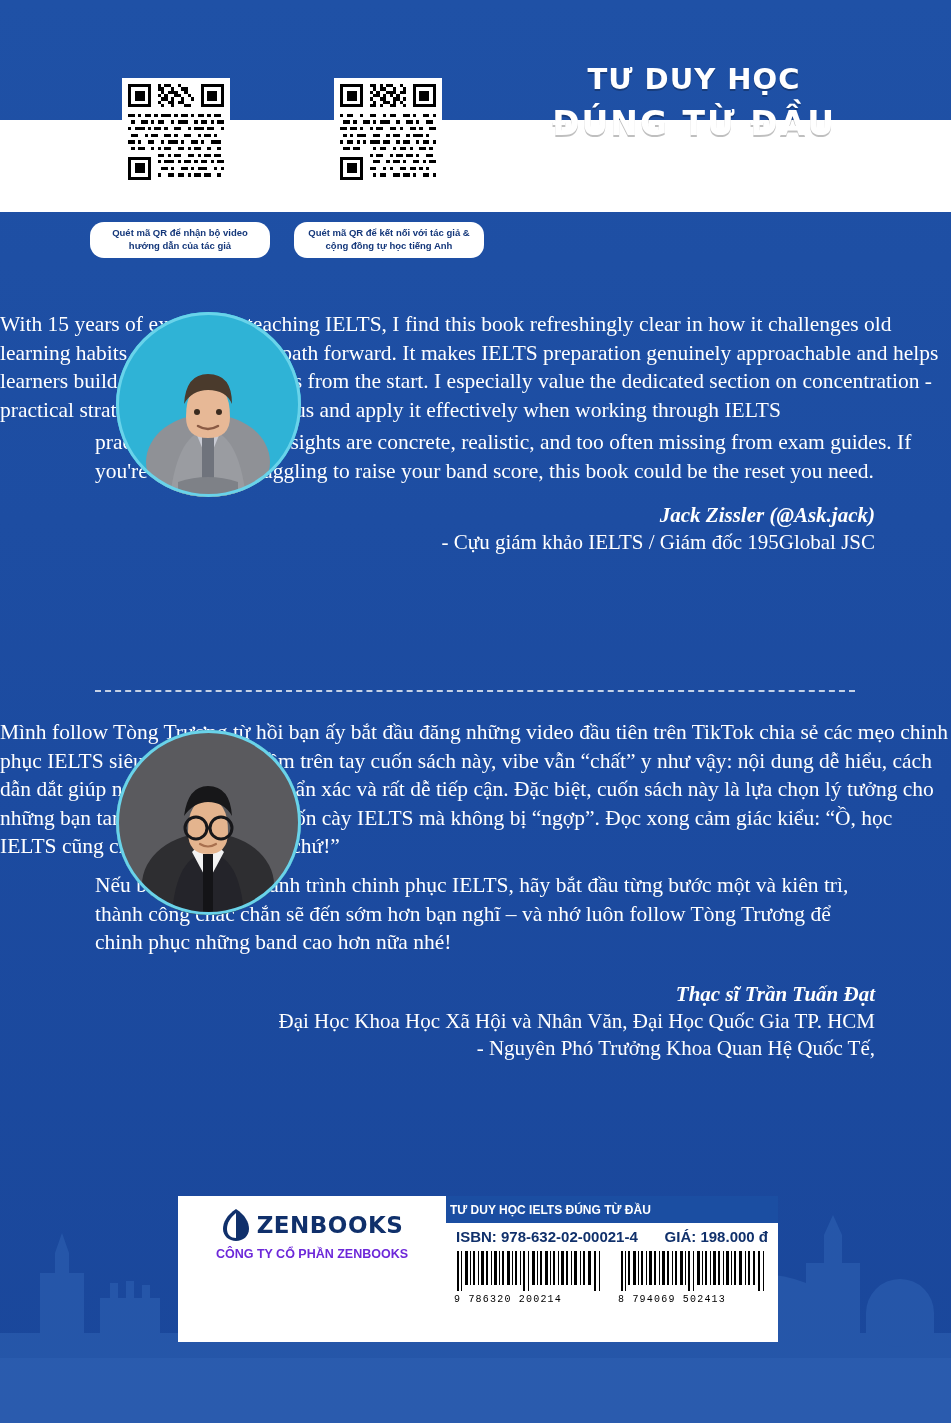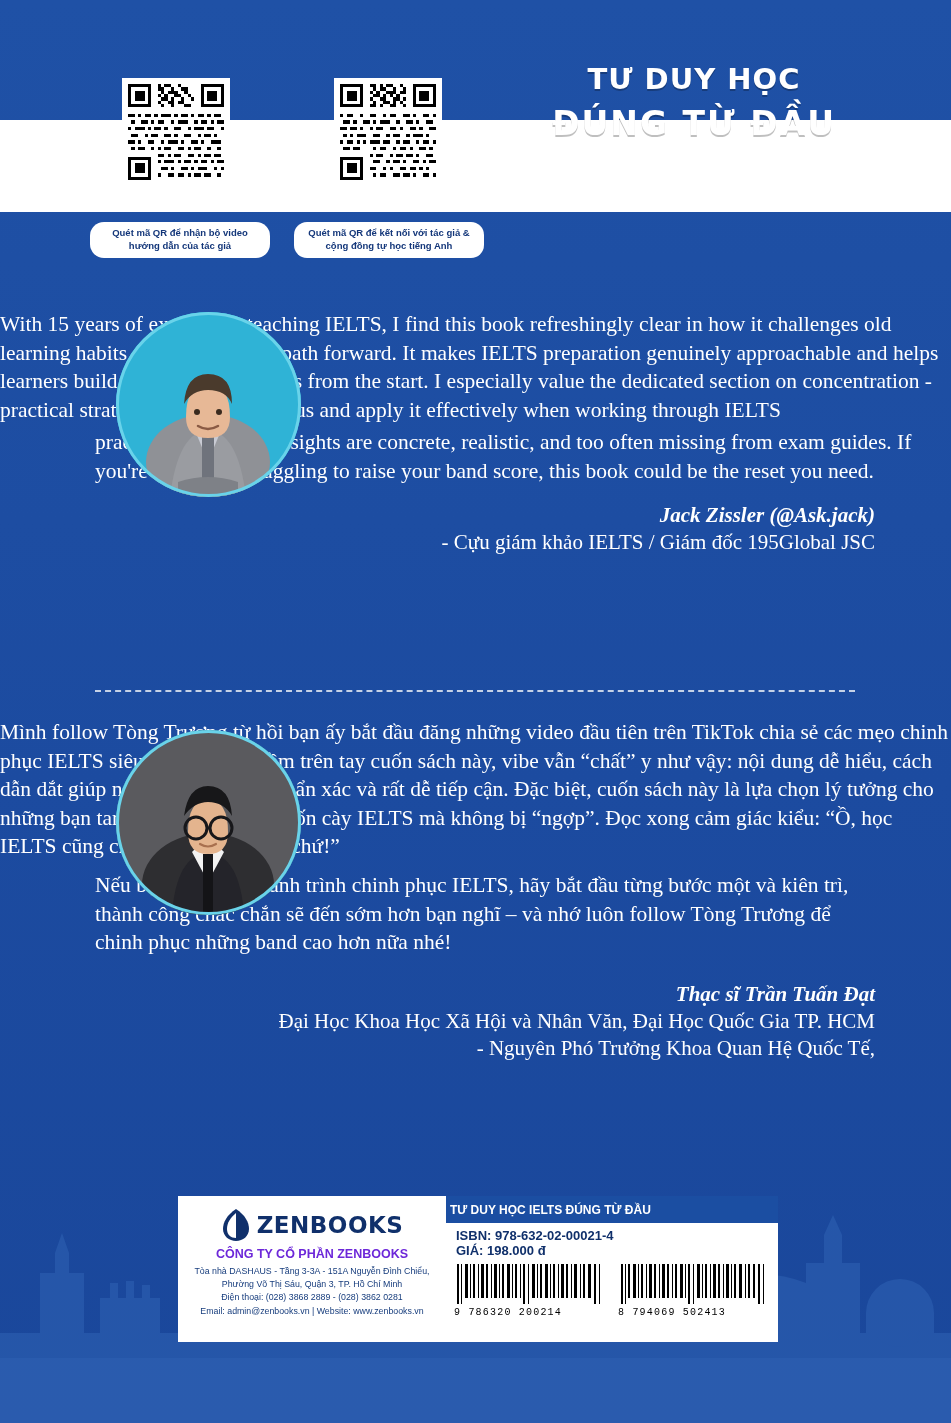--- a/index.html
+++ b/index.html
@@ -235,25 +235,24 @@
     background: #1b4ea2;
     color: #ffffff;
     font-size: 12px;
     font-weight: 800;
     text-align: left;
     padding: 7px 4px 6px 4px;
   }
   .fr-meta {
     display: flex;
     justify-content: space-between;
-    padding: 5px 18px 2px 10px;
-    font-size: 13px;
+    padding: 5px 10px 2px 10px;
+    font-size: 15px;
     font-weight: 700;
     color: #10306b;
-    flex-direction: column;
   }
   .barcodes {
     display: flex;
     justify-content: space-between;
     padding: 2px 8px 6px 8px;
     gap: 8px;
   }
   .barcode {
     width: 152px;
   }
@@ -644,26 +643,20 @@
   <div class="footer">
     <div class="footer-left">
       <div class="zb-logo-row">
         <svg class="zb-mark" viewBox="0 0 30 34">
           <path d="M15 1 C6 7 2 14 2 21 C2 28 8 33 15 33 C22 33 28 28 28 21 C28 14 24 7 15 1 Z" fill="#10306b"></path>
           <path d="M15 5 C9 10 6 15 6 21 C6 27 10 30 15 30 Z" fill="#ffffff"></path>
         </svg>
         <span class="zb-word">ZENBOOKS</span>
       </div>
       <div class="zb-company">CÔNG TY CỔ PHẦN ZENBOOKS</div>
-      <div class="zb-addr">
-        <div>Tòa nhà DASHAUS - Tầng 3-3A - 151A Nguyễn Đình Chiểu,</div>
-        <div>Phường Võ Thị Sáu, Quận 3, TP. Hồ Chí Minh</div>
-        <div>Điện thoại: (028) 3868 2889 - (028) 3862 0281</div>
-        <div>Email: admin@zenbooks.vn | Website: www.zenbooks.vn</div>
-      </div>
     </div>
     <div class="footer-right">
       <div class="fr-title">TƯ DUY HỌC IELTS ĐÚNG TỪ ĐẦU</div>
       <div class="fr-meta">
         <span>ISBN: 978-632-02-00021-4</span>
         <span>GIÁ: 198.000 đ</span>
       </div>
       <div class="barcodes">
         <div class="barcode">
           <svg viewBox="0 0 152 44" width="152" height="44">

